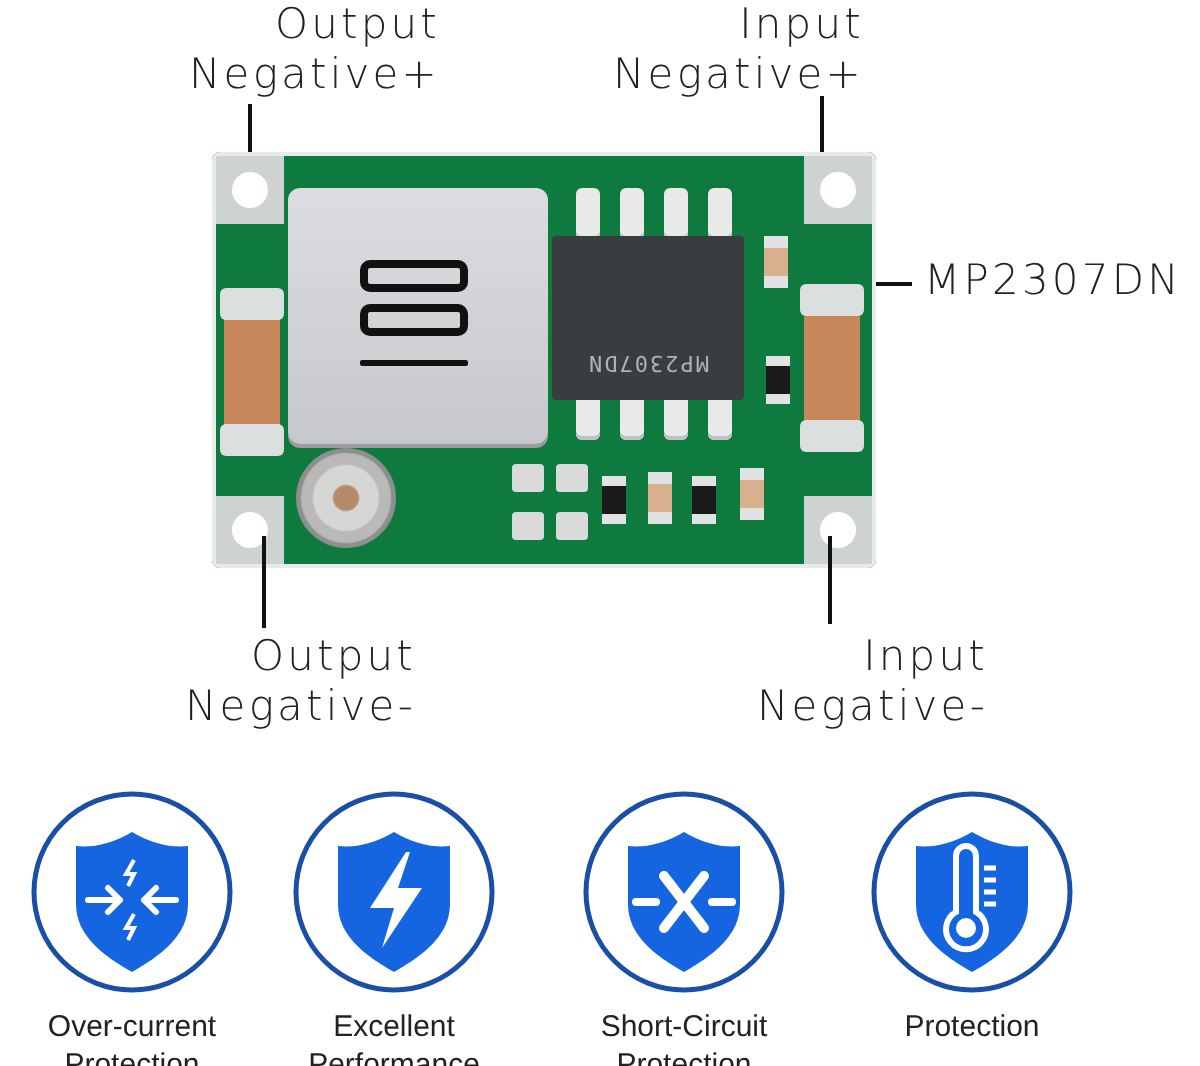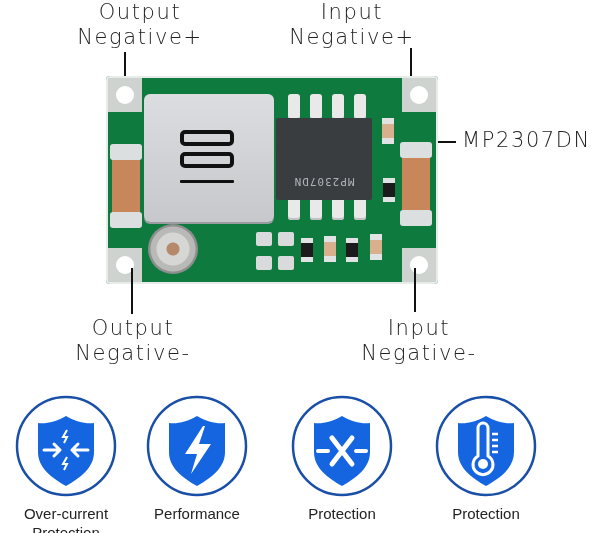--- a/index.html
+++ b/index.html
@@ -1,17 +1,17 @@
 <!DOCTYPE html>
 <html><head>
   <meta charset="utf-8">
   <style>
     html, body { margin:0; padding:0; background:#ffffff; }
     body { width:600px; height:533px; position:relative; overflow:hidden; font-family:"DejaVu Sans", sans-serif; color:#1a1a1a; }
-    .lbl { position:absolute; text-align:center; font-size:21px; line-height:25px; letter-spacing:1.6px; font-weight:300; color:#222; }
+    .lbl { position:absolute; text-align:right; font-size:21px; line-height:25px; letter-spacing:1.6px; font-weight:300; color:#222; }
     .lbl span { display:block; }
     .leader { position:absolute; background:#111; }
     
     .board { position:absolute; left:106px; top:76px; width:332px; height:208px; background:#0f7a3e; border-radius:4px; box-shadow:0 0 0 2px #e8ece8 inset; }
     .pad { position:absolute; width:34px; height:34px; background:#cfd3d0; }
     .hole { position:absolute; left:8px; top:8px; width:18px; height:18px; border-radius:50%; background:#ffffff; }
     .inductor { position:absolute; left:38px; top:18px; width:130px; height:128px; background:linear-gradient(#dcdde0,#c6c8cc); border-radius:6px; box-shadow:0 2px 0 #9a9ca0; }
     .ind-mark { position:absolute; background:#111; border-radius:4px; }
     .chip { position:absolute; left:170px; top:42px; width:96px; height:82px; background:#3a3d40; border-radius:2px; }
     .chip-text { position:absolute; left:0; right:0; bottom:12px; text-align:center; font-family:"DejaVu Sans Mono", monospace; font-size:11px; color:#aeb2b6; transform:rotate(180deg); letter-spacing:1px; }
@@ -128,32 +128,34 @@
   </div>
 </div>
 
 <div class="feat" style="left:123px;">
   <svg width="104" height="104" viewBox="0 0 104 104">
     <circle cx="52" cy="52" r="49" fill="#fff" stroke="#1a4fa8" stroke-width="2.5"></circle>
     <path d="M52 22 C62 28 72 30 80 29 L80 58 C80 74 66 84 52 92 C38 84 24 74 24 58 L24 29 C32 30 42 28 52 22 Z" fill="#1565e0"></path>
     <path d="M58 32 L40 60 H52 L46 80 L66 50 H54 L60 32 Z" fill="#fff"></path>
   </svg>
   <div class="feat-label">
+    <span>Excellent</span>
     <span>Performance</span>
   </div>
 </div>
 
 <div class="feat" style="left:268px;">
   <svg width="104" height="104" viewBox="0 0 104 104">
     <circle cx="52" cy="52" r="49" fill="#fff" stroke="#1a4fa8" stroke-width="2.5"></circle>
     <path d="M52 22 C62 28 72 30 80 29 L80 58 C80 74 66 84 52 92 C38 84 24 74 24 58 L24 29 C32 30 42 28 52 22 Z" fill="#1565e0"></path>
     <path d="M28 57 H38 M66 57 H76" stroke="#fff" stroke-width="4" stroke-linecap="round"></path>
     <path d="M42 44 L62 70 M62 44 L42 70" stroke="#fff" stroke-width="5" stroke-linecap="round"></path>
   </svg>
   <div class="feat-label">
+    <span>Short-Circuit</span>
     <span>Protection</span>
   </div>
 </div>
 
 <div class="feat" style="left:412px;">
   <svg width="104" height="104" viewBox="0 0 104 104">
     <circle cx="52" cy="52" r="49" fill="#fff" stroke="#1a4fa8" stroke-width="2.5"></circle>
     <path d="M52 22 C62 28 72 30 80 29 L80 58 C80 74 66 84 52 92 C38 84 24 74 24 58 L24 29 C32 30 42 28 52 22 Z" fill="#1565e0"></path>
     <path d="M44 34 A5 5 0 0 1 54 34 V62 A10 10 0 1 1 44 62 Z" fill="none" stroke="#fff" stroke-width="3"></path>
     <circle cx="49" cy="70" r="5" fill="#fff"></circle>

